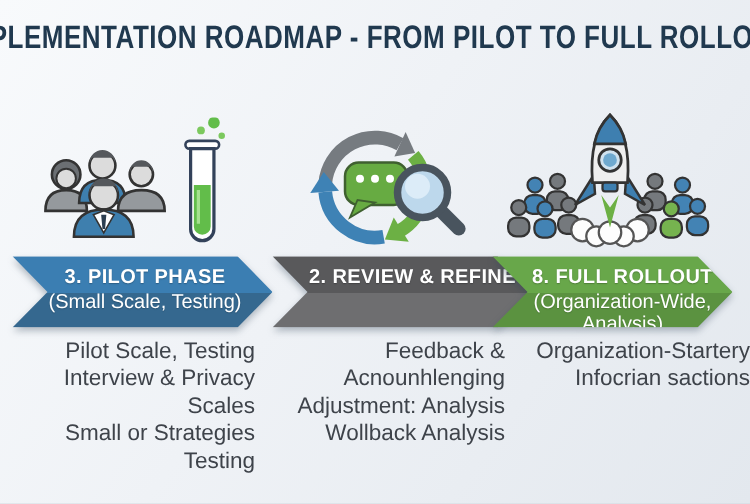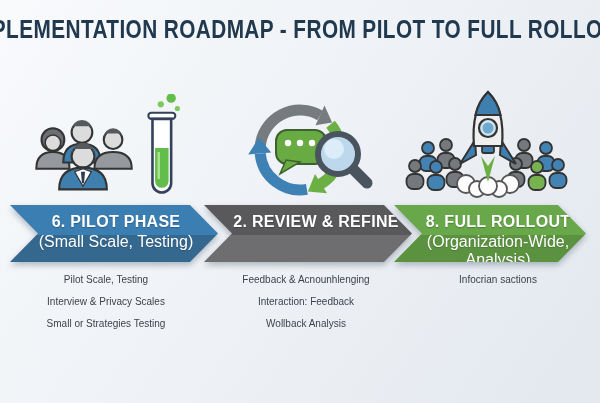--- a/index.html
+++ b/index.html
@@ -23,34 +23,34 @@
   .arrow-wrap{position:absolute;top:205px;height:57px;filter:drop-shadow(0 3px 3px rgba(45,65,85,.35));}
   .arrow{position:relative;height:57px;color:#fff;text-align:center;}
   .arrow .hd{font-size:16px;font-weight:bold;padding-top:8px;letter-spacing:.3px;text-shadow:0 1px 1px rgba(0,0,0,.25);}
   .arrow .sub{font-size:16px;margin-top:2px;text-shadow:0 1px 1px rgba(0,0,0,.2);}
   #arrow1{left:0;width:218px;}
   #arrow1 .arrow{
     width:218px;padding-left:14px;box-sizing:border-box;
     background:linear-gradient(#3b7eb2 0 52%,#35688f 52% 100%);
     clip-path:polygon(10px 0,190px 0,218px 28.5px,190px 57px,10px 57px,38px 28.5px);
   }
-  #arrow2{left:204px;width:208px;}
+  #arrow2{left:218px;width:208px;}
   #arrow2 .arrow{
     width:208px;padding-left:16px;box-sizing:border-box;
     background:linear-gradient(#59595b 0 52%,#6e6e70 52% 100%);
     clip-path:polygon(0 0,180px 0,208px 28.5px,180px 57px,0 57px,28px 28.5px);
   }
   #arrow3{left:394px;width:192px;}
   #arrow3 .arrow{
     width:192px;padding-left:16px;box-sizing:border-box;
     background:linear-gradient(#68a74a 0 52%,#5b9240 52% 100%);
     clip-path:polygon(0 0,164px 0,192px 28.5px,164px 57px,0 57px,28px 28.5px);
   }
   
-  .details{position:absolute;top:269px;font-size:10px;line-height:22px;color:#3e434a;text-align:center;}
+  .details{position:absolute;top:269px;font-size:18px;line-height:22px;color:#3e434a;text-align:right;}
   #det1{left:8px;width:196px;}
   #det2{left:208px;width:196px;}
   #det3{left:396px;width:204px;}
 </style>
 </head>
 <body>
 
 <div class="stage">
 
   <div class="title-wrap">
@@ -141,21 +141,21 @@
 
     <path d="M90 8 C78 20 74 38 76 62 L104 62 C106 38 102 20 90 8 Z" fill="#efefef" stroke="#333" stroke-width="2.2"></path>
     <path d="M90 8 C83 15 79 23 77.5 31 L102.5 31 C101 23 97 15 90 8 Z" fill="#3e7fb0" stroke="#333" stroke-width="2.2"></path>
     <rect x="84" y="62" width="12" height="7" rx="2" fill="#3e7fb0" stroke="#333" stroke-width="1.8"></rect>
     <circle cx="90" cy="44" r="9" fill="#cfe2ef" stroke="#333" stroke-width="2.2"></circle>
     <circle cx="90" cy="44" r="5.5" fill="#6ea9cf"></circle>
   </svg>
 
   <div id="arrow1" class="arrow-wrap">
     <div class="arrow">
-      <div class="hd">6. PILOT PHASE</div>
+      <div class="hd">3. PILOT PHASE</div>
       <div class="sub">(Small Scale, Testing)</div>
     </div>
   </div>
   <div id="arrow2" class="arrow-wrap">
     <div class="arrow">
       <div class="hd">2. REVIEW &amp; REFINE</div>
     </div>
   </div>
   <div id="arrow3" class="arrow-wrap">
     <div class="arrow">
@@ -164,20 +164,21 @@
     </div>
   </div>
 
   <div id="det1" class="details">
     <div>Pilot Scale, Testing</div>
     <div>Interview &amp; Privacy Scales</div>
     <div>Small or Strategies Testing</div>
   </div>
   <div id="det2" class="details">
     <div>Feedback &amp; Acnounhlenging</div>
-    <div>Interaction: Feedback</div>
+    <div>Adjustment: Analysis</div>
     <div>Wollback Analysis</div>
   </div>
   <div id="det3" class="details">
+    <div>Organization-Startery</div>
     <div>Infocrian sactions</div>
   </div>
 
 </div>
 
 </body></html>

